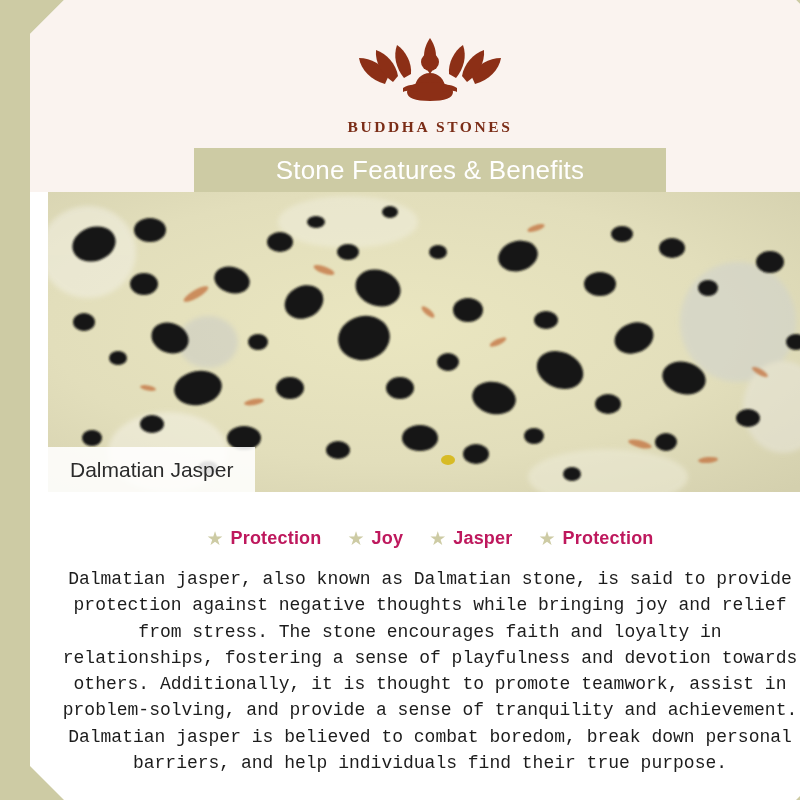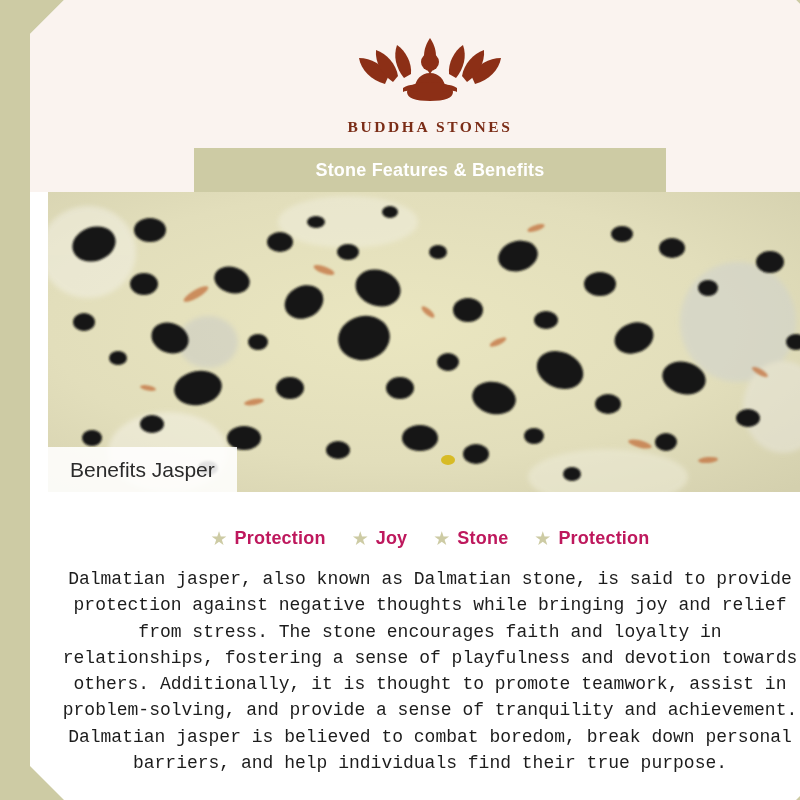--- a/index.html
+++ b/index.html
@@ -66,22 +66,22 @@
     left: 164px;
     top: 148px;
     width: 472px;
     height: 44px;
     background: #cdcba4;
     display: flex;
     align-items: center;
     justify-content: center;
   }
   .title-band .title-text {
-    font-size: 18px;
-    font-weight: bold;
+    font-size: 26px;
+    font-weight: normal;
     color: #ffffff;
     letter-spacing: 0.2px;
     white-space: nowrap;
   }
   
   .photo {
     position: absolute;
     left: 18px;
     top: 192px;
     width: 764px;
@@ -270,35 +270,35 @@
           <ellipse cx="100" cy="196" rx="8" ry="2.6" transform="rotate(10 100 196)"></ellipse>
           <ellipse cx="488" cy="36" rx="9" ry="3" transform="rotate(-18 488 36)"></ellipse>
         </g>
         <g fill="#d4b200" opacity="0.8">
           <ellipse cx="400" cy="268" rx="7" ry="5"></ellipse>
         </g>
       </svg>
     </div>
 
     <div class="caption-bar">
-      <span class="caption-text">Benefits Jasper</span>
+      <span class="caption-text">Dalmatian Jasper</span>
     </div>
 
     <div class="benefits">
       <div class="benefit">
         <span class="star">★</span>
         <span class="btext">Protection</span>
       </div>
       <div class="benefit">
         <span class="star">★</span>
         <span class="btext">Joy</span>
       </div>
       <div class="benefit">
         <span class="star">★</span>
-        <span class="btext">Stone</span>
+        <span class="btext">Jasper</span>
       </div>
       <div class="benefit">
         <span class="star">★</span>
         <span class="btext">Protection</span>
       </div>
     </div>
 
     <div class="body-text">Dalmatian jasper, also known as Dalmatian stone, is said to provide protection against negative thoughts while bringing joy and relief from stress. The stone encourages faith and loyalty in relationships, fostering a sense of playfulness and devotion towards others. Additionally, it is thought to promote teamwork, assist in problem-solving, and provide a sense of tranquility and achievement. Dalmatian jasper is believed to combat boredom, break down personal barriers, and help individuals find their true purpose.</div>
 
   </div>

